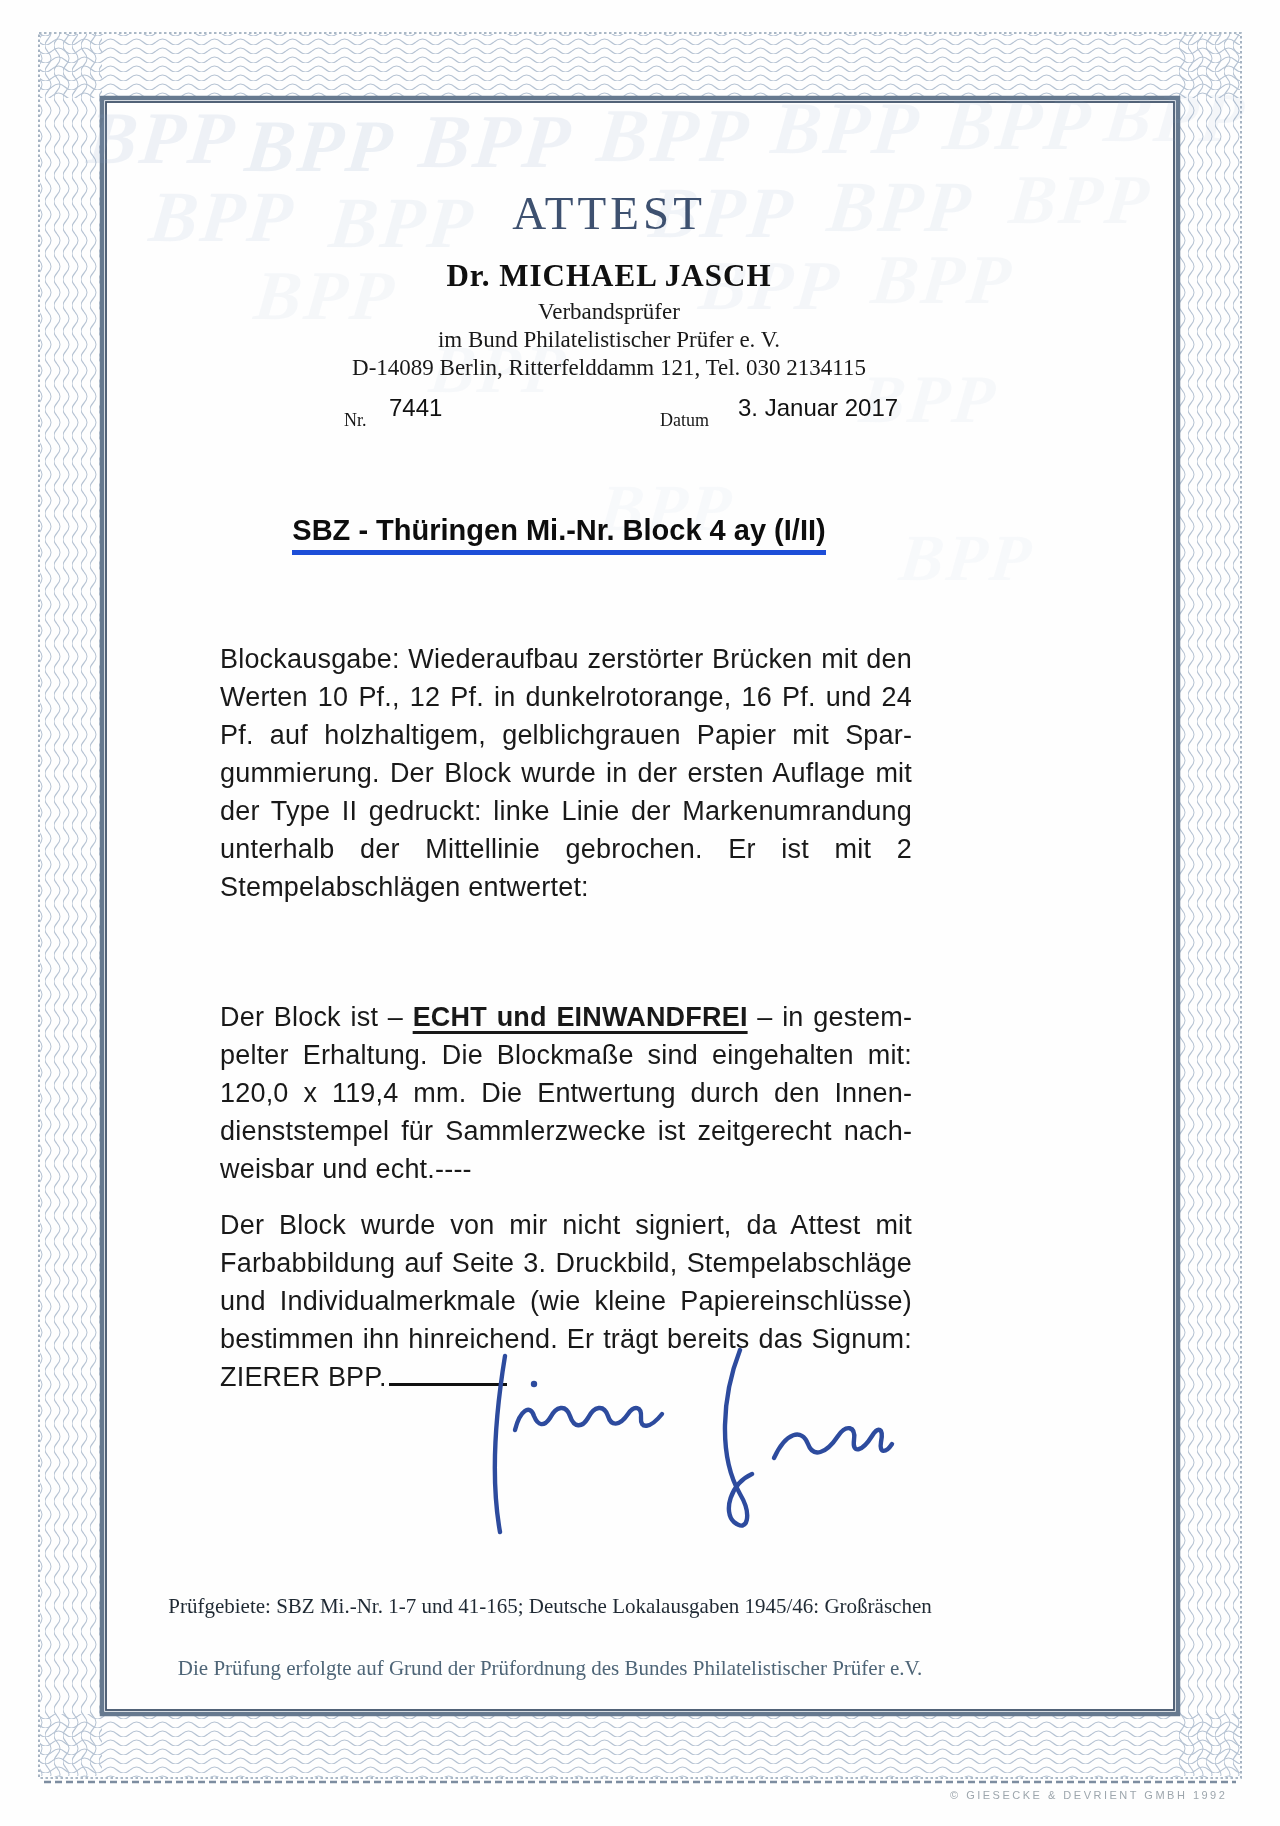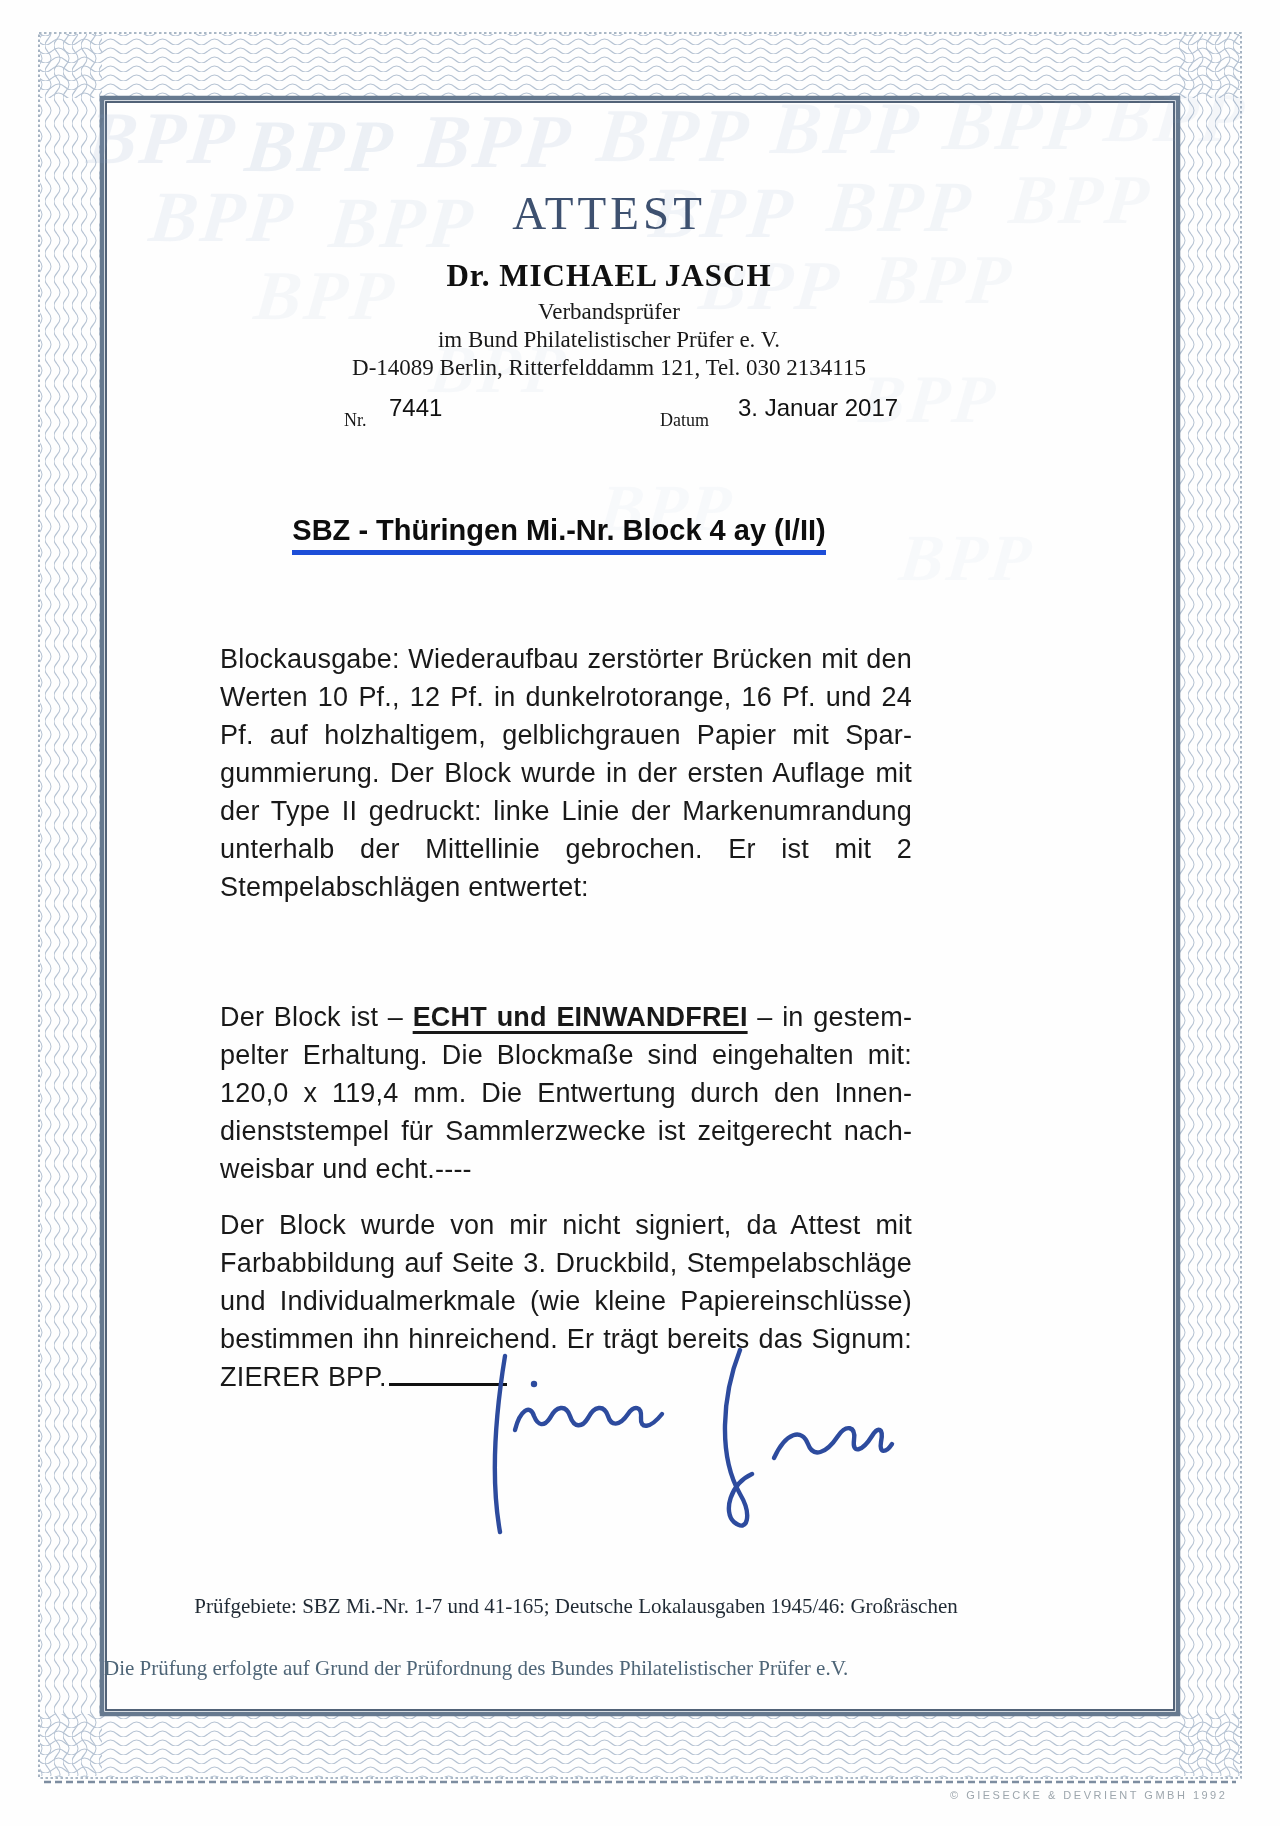--- a/index.html
+++ b/index.html
@@ -30,22 +30,22 @@
   .para1{top:540px;}
   .cancel{position:absolute;left:116px;top:818px;width:692px;text-align:center;
           font-size:28px;font-weight:bold;letter-spacing:0.5px;}
   .para2{top:898px;}
   .emph{font-weight:bold;text-decoration:underline;text-decoration-thickness:3px;text-underline-offset:5px;}
   .para3{top:1106px;}
   .signum-line{display:inline-block;width:118px;height:1px;border-bottom:3px solid #111;
                vertical-align:baseline;margin-left:2px;}
   .signature{position:absolute;left:330px;top:1226px;}
   .footer1{position:absolute;left:0;top:1494px;width:892px;text-align:center;
-           font-family:"Liberation Serif",serif;font-size:21px;color:#1f2933;padding-left:26px;}
-  .footer2{position:absolute;left:0;top:1556px;width:892px;text-align:left;
+           font-family:"Liberation Serif",serif;font-size:21px;color:#1f2933;}
+  .footer2{position:absolute;left:0;top:1556px;width:892px;text-align:center;
            font-family:"Liberation Serif",serif;font-size:21px;color:#4e6577;}
   .credit{position:absolute;left:950px;top:1789px;z-index:3;font-size:11px;
           letter-spacing:2.5px;color:#9da6ad;white-space:nowrap;}
 </style>
 </head>
 <body>
 
 <div class="page">
 
   <svg class="frame" width="1280" height="1826" viewBox="0 0 1280 1826">

